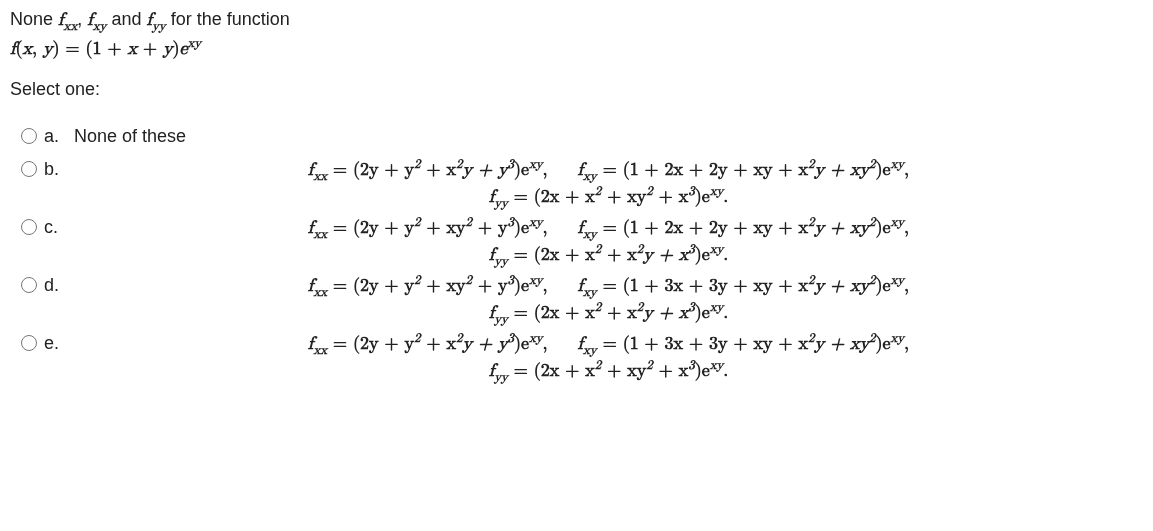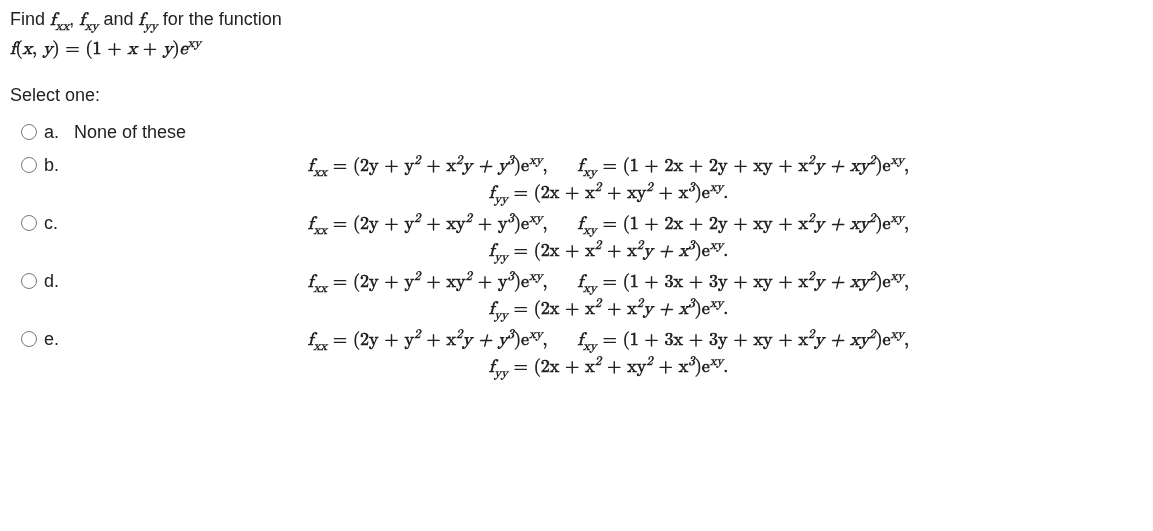--- a/index.html
+++ b/index.html
@@ -15,22 +15,22 @@
   .math {
     font-family: "Cambria Math", "Latin Modern Math", "STIX Two Math", Georgia, serif;
     font-style: italic;
     font-weight: bold;
   }
   .rm { font-style: normal; }
   sub, sup { font-style: italic; line-height: 0; }
   sub { font-size: 0.72em; }
   sup { font-size: 0.72em; }
   .prompt-line { margin-bottom: 2px; }
-  .func-line { margin-bottom: 20px; }
-  .select-label { margin-top: 8px; margin-bottom: 8px; }
+  .func-line { margin-bottom: 14px; }
+  .select-label { margin-top: 8px; margin-bottom: 18px; }
   .options { padding-left: 6px; }
   .opt-row {
     display: flex;
     align-items: flex-start;
     margin-bottom: 2px;
   }
   .radio-cell {
     width: 28px;
     padding-top: 4px;
   }
@@ -46,21 +46,21 @@
   input[type=radio] {
     width: 16px; height: 16px;
     accent-color: #1976d2;
   }
   .fbody { white-space: nowrap; }
 </style>
 </head>
 <body>
 
 <div class="prompt-line">
-  <span>Find </span><span class="math"><span>f</span><sub>xx</sub></span><span>, </span><span class="math"><span>f</span><sub>xy</sub></span><span> and </span><span class="math"><span>f</span><sub>yy</sub></span><span> for the function</span>
+  <span>None </span><span class="math"><span>f</span><sub>xx</sub></span><span>, </span><span class="math"><span>f</span><sub>xy</sub></span><span> and </span><span class="math"><span>f</span><sub>yy</sub></span><span> for the function</span>
 </div>
 
 <div class="func-line math">
   <span>f</span><span class="rm">(</span><span>x</span><span class="rm">, </span><span>y</span><span class="rm">) </span><span class="rm">= </span><span class="rm">(1 + </span><span>x</span><span class="rm"> + </span><span>y</span><span class="rm">)</span><span>e</span><sup>xy</sup>
 </div>
 
 <div class="select-label">Select one:</div>
 
 <div class="options">
 

